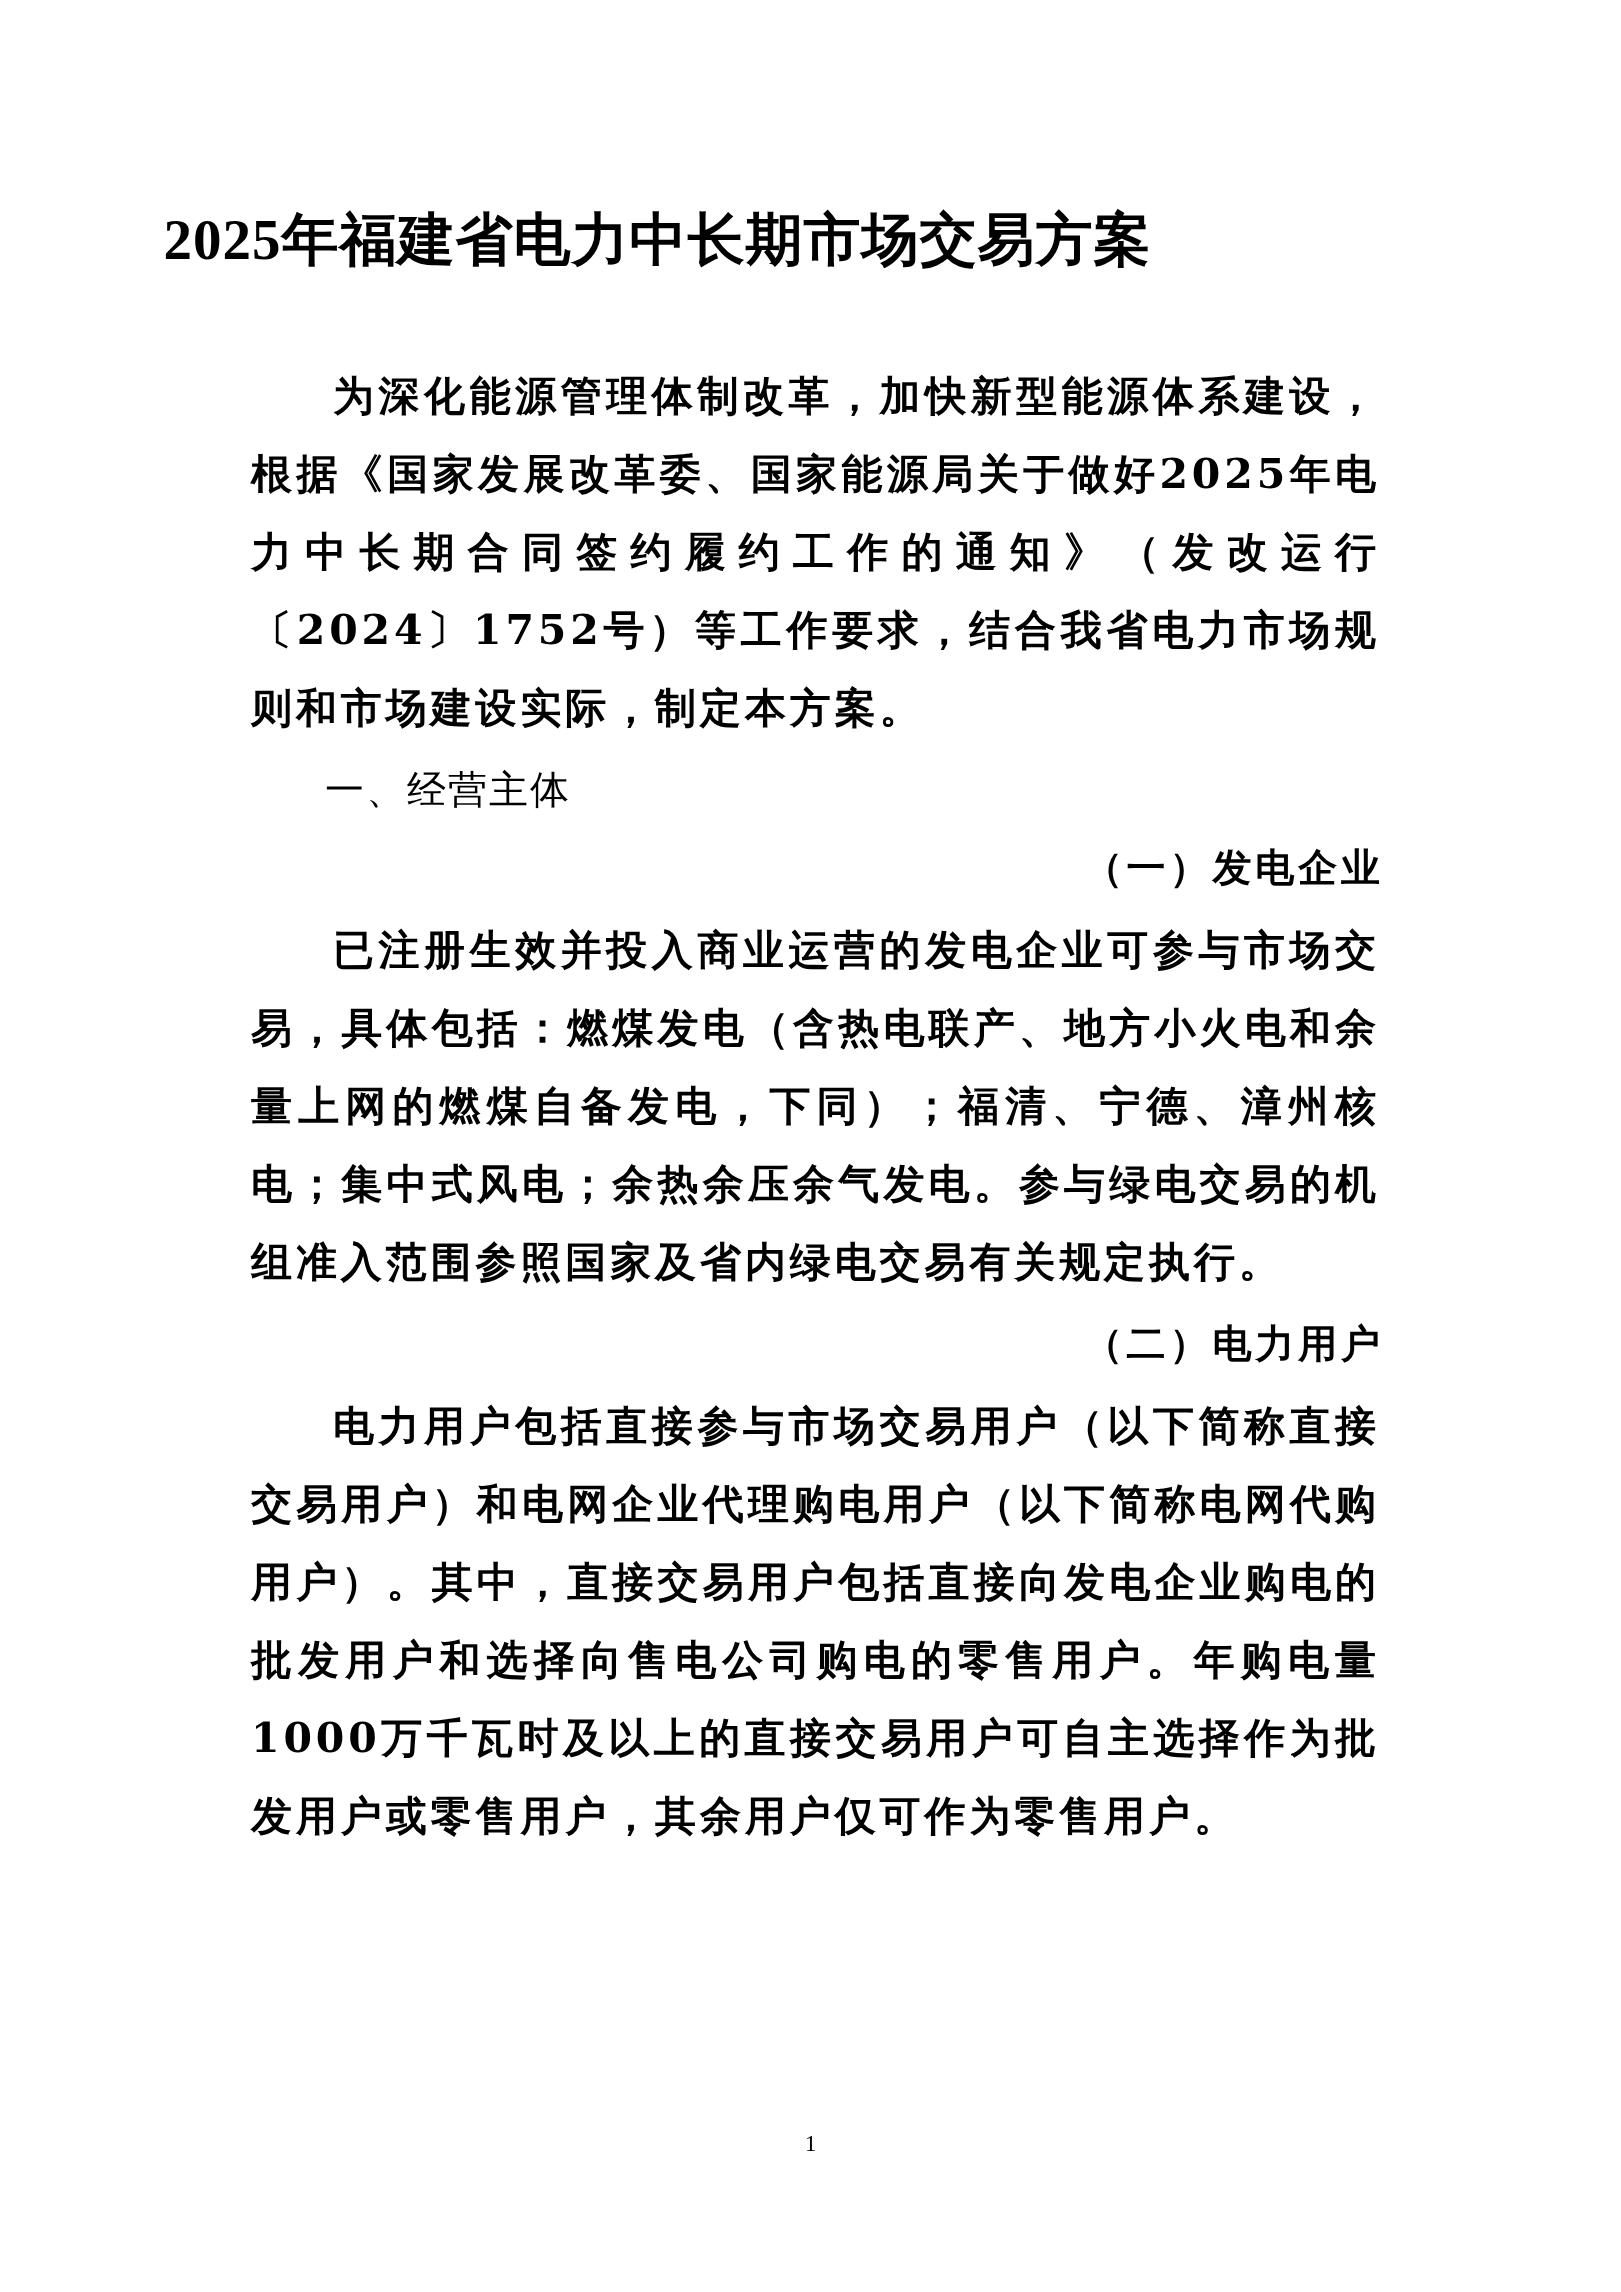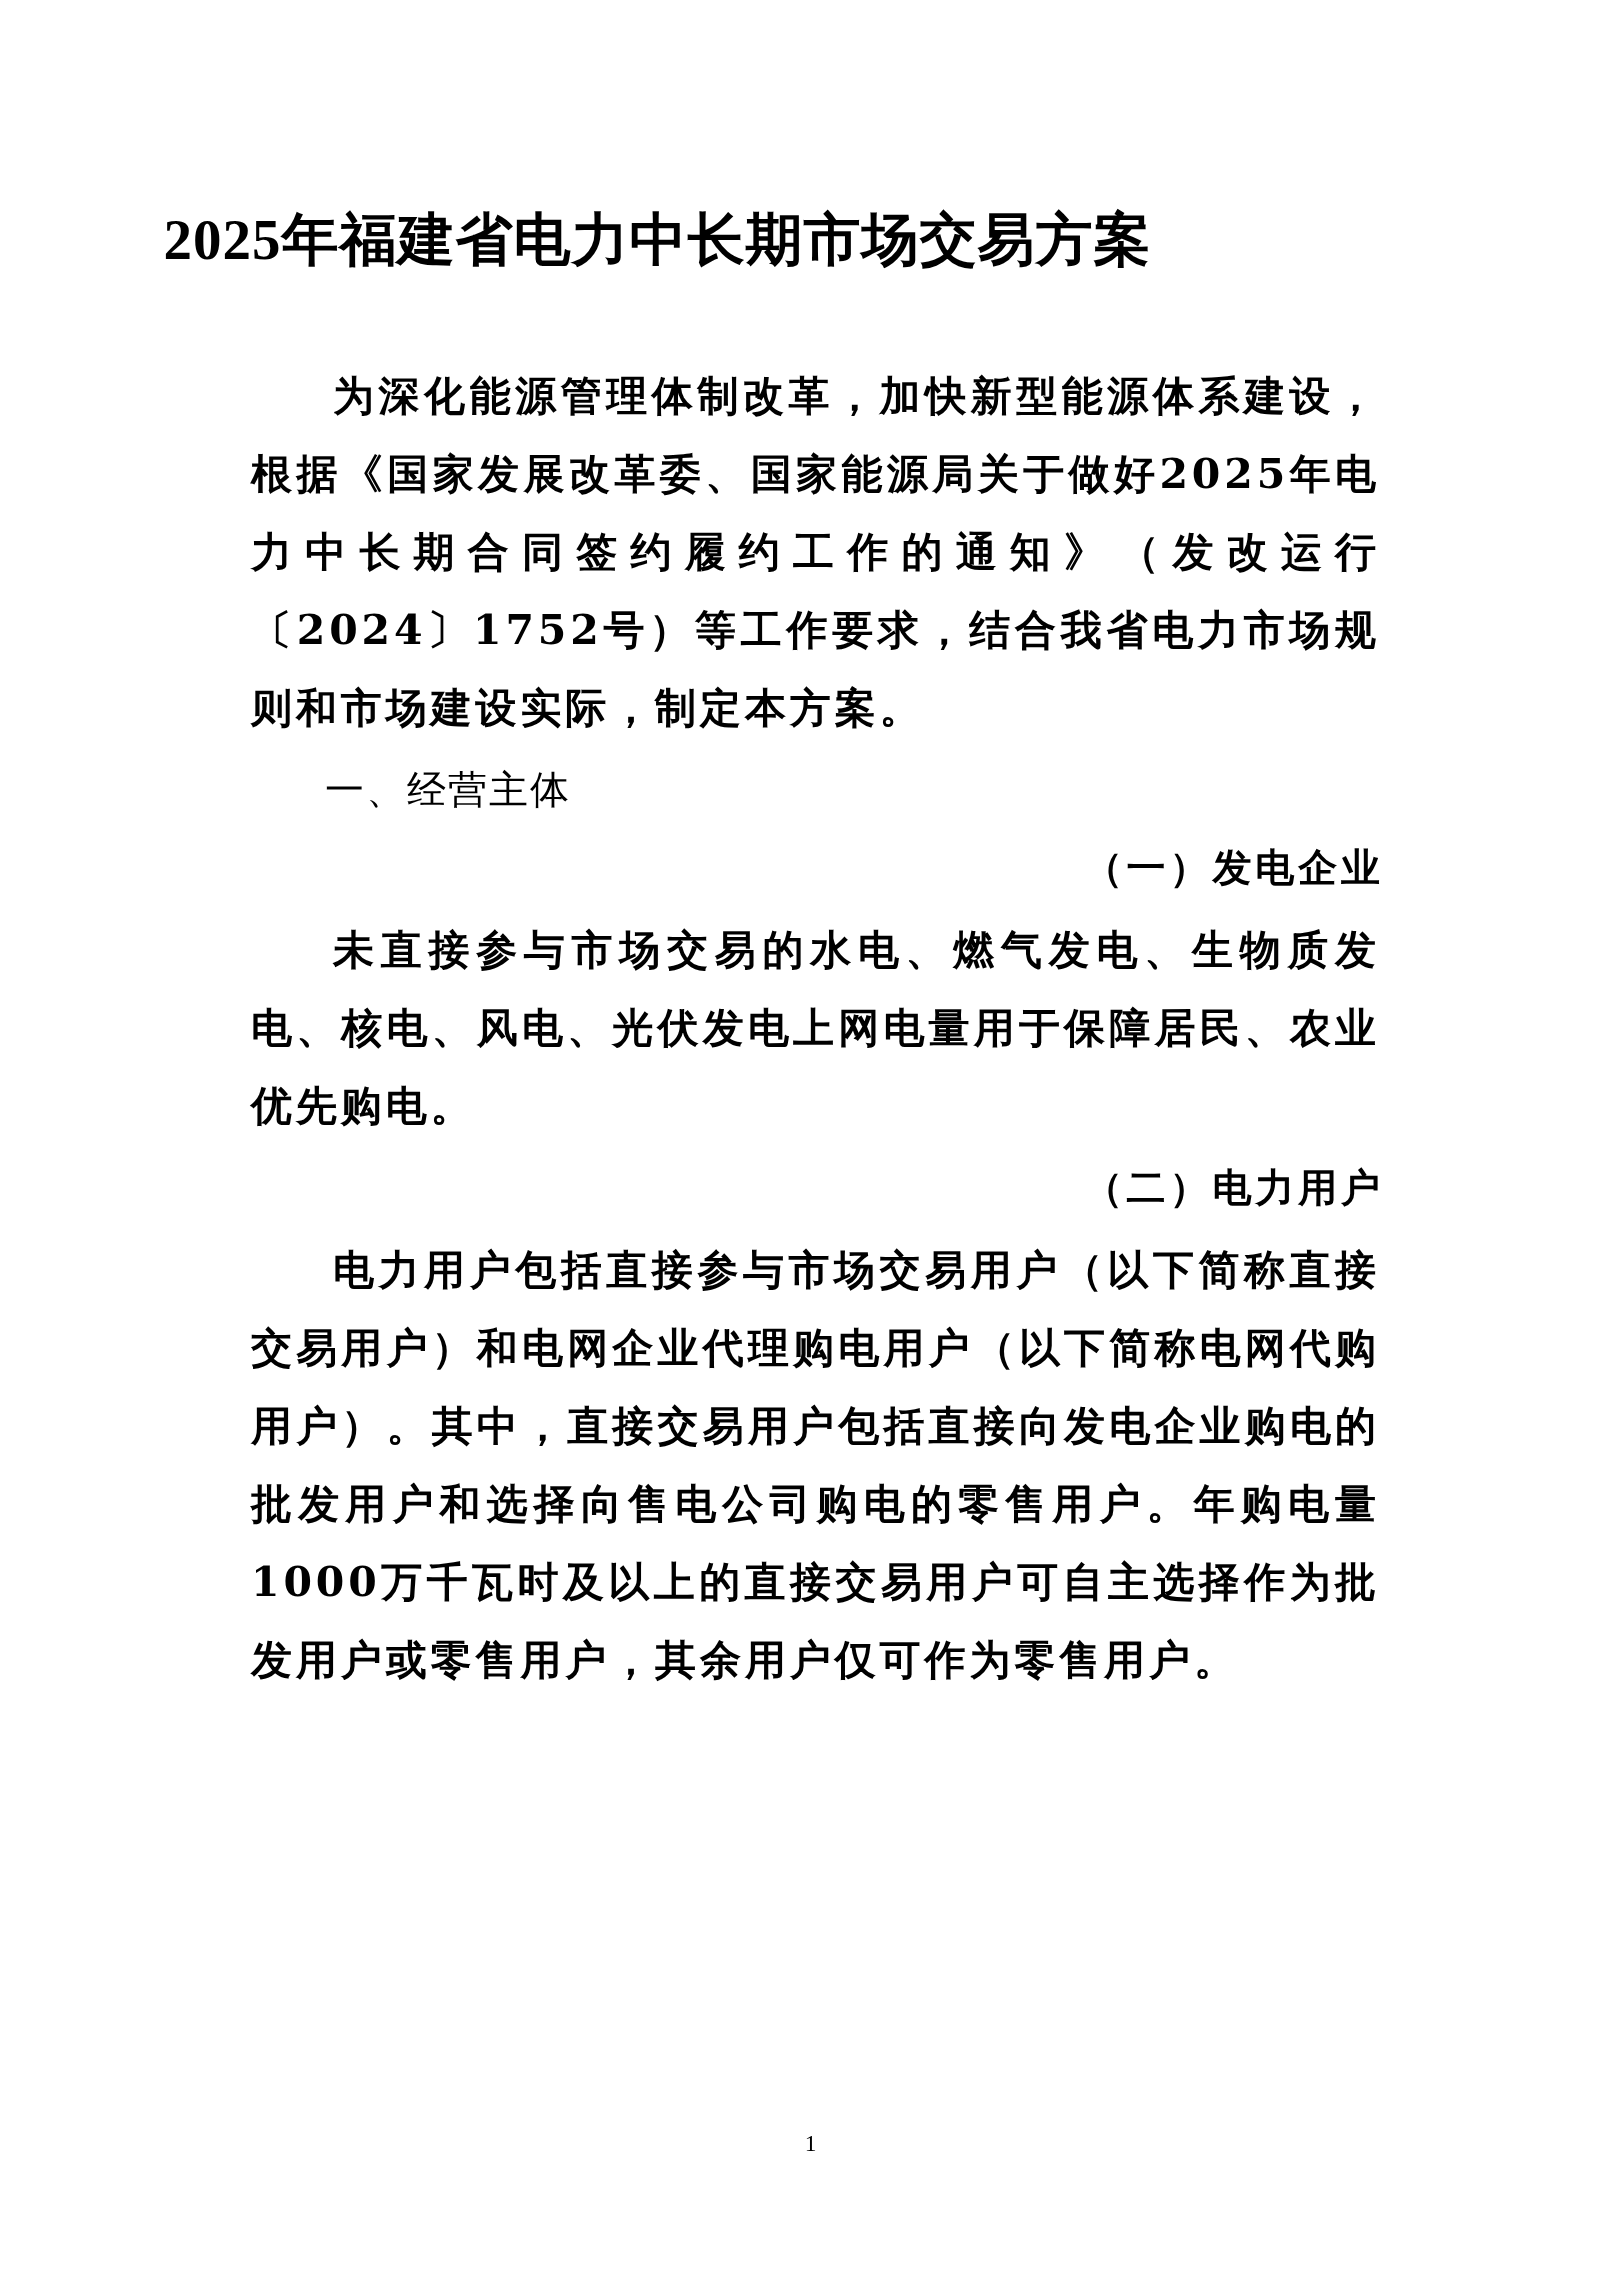--- a/index.html
+++ b/index.html
@@ -83,22 +83,22 @@
   <h1 class="title">2025年福建省电力中长期市场交易方案</h1>
 
   <div class="body-block" style="top: 353px;">
 
     <p class="para">为深化能源管理体制改革，加快新型能源体系建设，根据《国家发展改革委、国家能源局关于做好2025年电力中长期合同签约履约工作的通知》（发改运行〔2024〕1752号）等工作要求，结合我省电力市场规则和市场建设实际，制定本方案。</p>
 
     <p class="h1">一、经营主体</p>
 
     <p class="h2">（一）发电企业</p>
 
+    <p class="para">已注册生效并投入商业运营的发电企业可参与市场交易，具体包括：燃煤发电（含热电联产、地方小火电和余量上网的燃煤自备发电，下同）；福清、宁德、漳州核电；集中式风电；余热余压余气发电。参与绿电交易的机组准入范围参照国家及省内绿电交易有关规定执行。</p>
 
-    <p class="para">未直接参与市场交易的水电、燃气发电、生物质发电、核电、风电、光伏发电上网电量用于保障居民、农业优先购电。</p>
 
     <p class="h2">（二）电力用户</p>
 
     <p class="para">电力用户包括直接参与市场交易用户（以下简称直接交易用户）和电网企业代理购电用户（以下简称电网代购用户）。其中，直接交易用户包括直接向发电企业购电的批发用户和选择向售电公司购电的零售用户。年购电量1000万千瓦时及以上的直接交易用户可自主选择作为批发用户或零售用户，其余用户仅可作为零售用户。</p>
 
   </div>
 
   <div class="page-number">1</div>
 
 </div>

